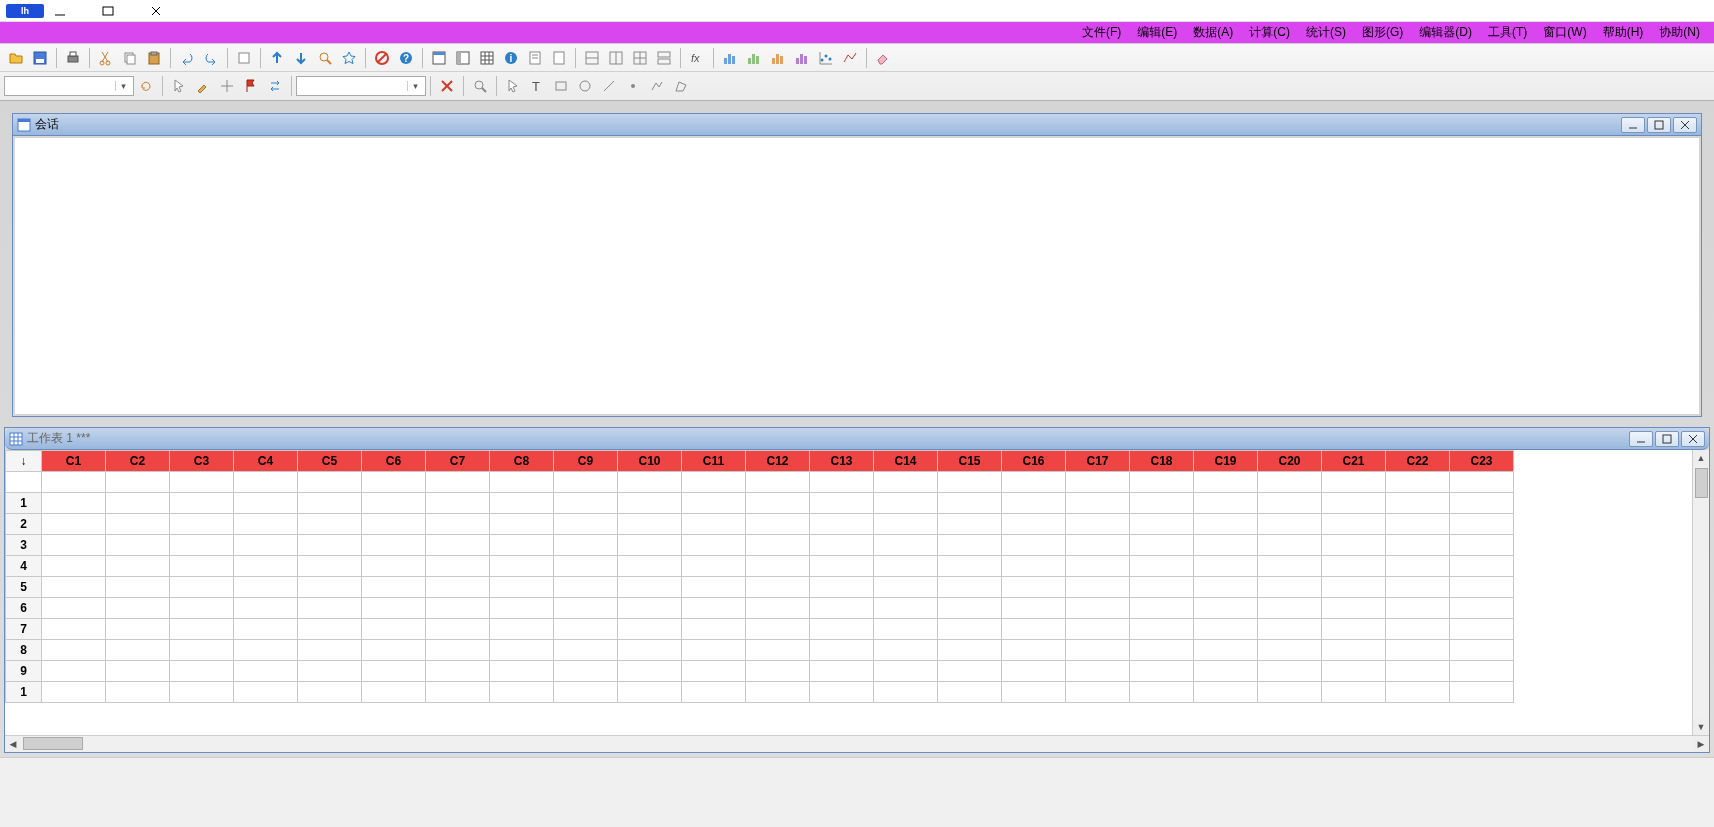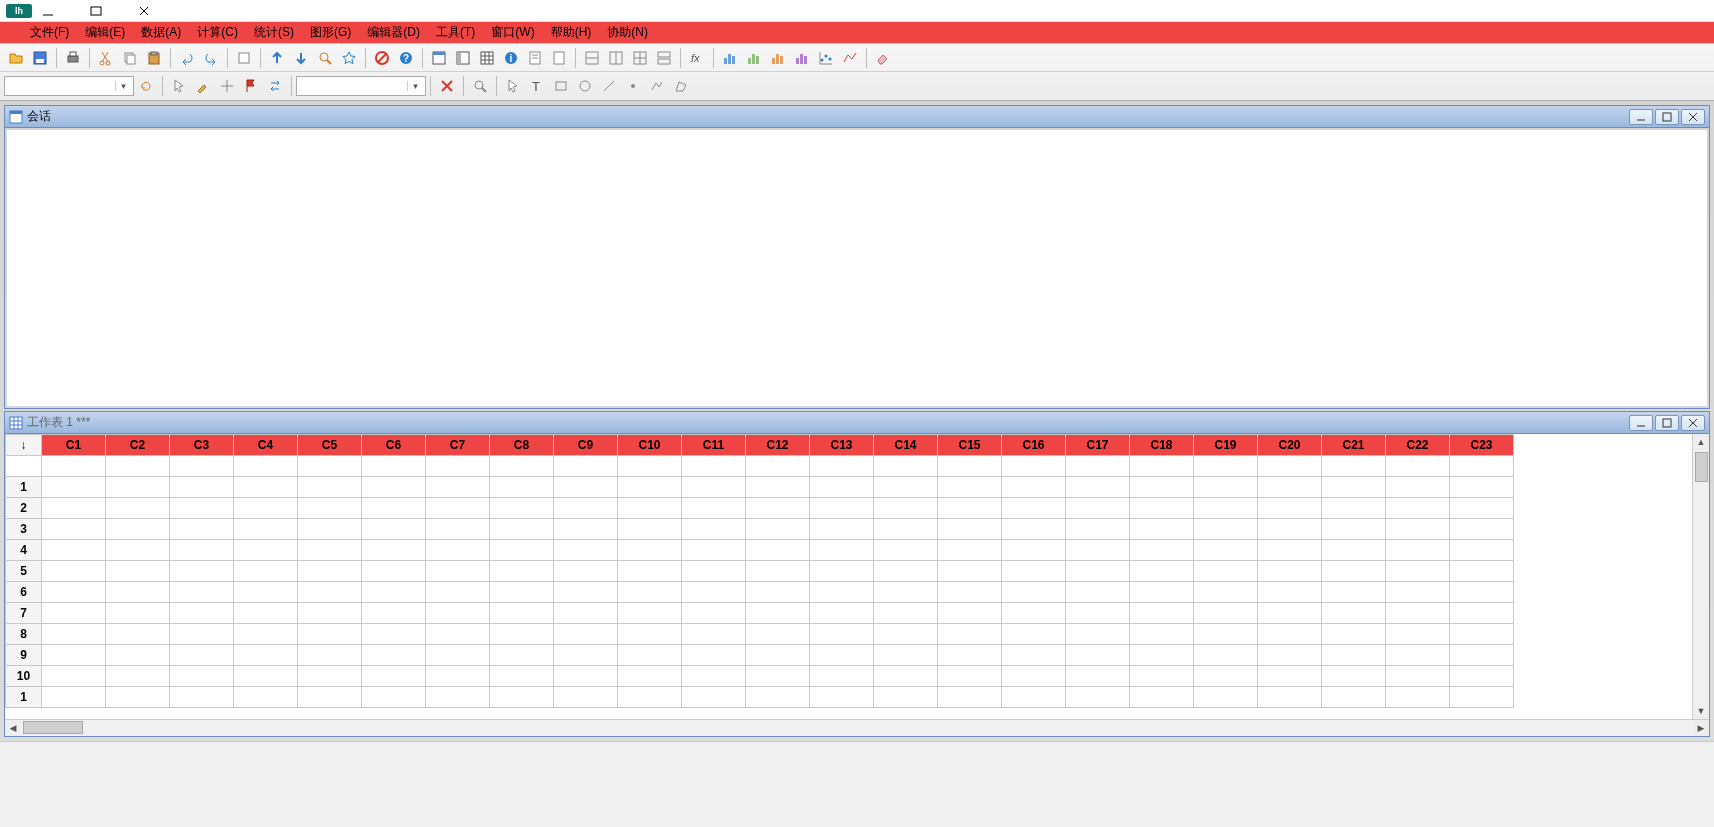--- a/index.html
+++ b/index.html
@@ -1,53 +1,53 @@
 <!DOCTYPE html>
 <html><head>
 <meta charset="utf-8">
 <style>
 * { margin: 0; padding: 0; box-sizing: border-box; }
 body { font-family: "Microsoft YaHei", "Segoe UI", Tahoma, sans-serif; font-size: 12px; background: #f0f0f0; overflow: hidden; width: 1714px; height: 827px; }
 
 
 .titlebar { height: 22px; background: #fff; display: flex; align-items: center; padding: 0 6px; border-bottom: 1px solid #ddd; }
-.titlebar .app-icon { width: 26px; height: 14px; background: #0f766e; color: #fff; font-size: 9px; font-weight: bold; display: flex; align-items: center; justify-content: center; border-radius: 2px; margin-right: 6px; }
+.titlebar .app-icon { width: 38px; height: 14px; background: #1d4ed8; color: #fff; font-size: 9px; font-weight: bold; display: flex; align-items: center; justify-content: center; border-radius: 2px; margin-right: 6px; }
 .titlebar .title { flex: 1; color: #000; font-size: 12px; }
 .titlebar .win-controls { display: flex; gap: 28px; margin-right: 10px; }
 .titlebar .win-btn { width: 20px; height: 20px; display: flex; align-items: center; justify-content: center; cursor: default; }
 .titlebar .win-btn svg { stroke: #000; stroke-width: 1; fill: none; }
 
 
-.menubar { height: 22px; background: #ef4444; display: flex; align-items: center; padding: 0 22px; border-bottom: 1px solid #ccc; }
+.menubar { height: 22px; background: #d946ef; display: flex; align-items: center; padding: 0 6px; border-bottom: 1px solid #ccc; justify-content: flex-end; }
 .menubar .menu-item { padding: 2px 8px; cursor: default; font-size: 12px; }
 
 
 .toolbars { background: linear-gradient(#f7f7f7, #ececec); border-bottom: 1px solid #b0b0b0; }
 .toolbar { display: flex; align-items: center; height: 28px; padding: 0 4px; border-bottom: 1px solid #d0d0d0; }
 .toolbar:last-child { border-bottom: none; }
 .tb-btn { width: 22px; height: 22px; display: flex; align-items: center; justify-content: center; margin: 0 1px; border: 1px solid transparent; cursor: default; }
 .tb-sep { width: 1px; height: 20px; background: #bbb; margin: 0 4px; }
 .tb-combo { height: 20px; border: 1px solid #aaa; background: #fff; display: flex; align-items: center; }
 .tb-combo input { border: none; outline: none; height: 18px; padding: 0 4px; font-size: 11px; }
 .tb-combo .arrow { width: 16px; text-align: center; font-size: 9px; color: #555; border-left: 1px solid #ccc; }
 
 
 .panel-container { padding: 2px; background: linear-gradient(#d5d5d5, #dcdcdc); }
-.session-panel { border: 1px solid #6a8bbf; margin: 2px; }
+.session-panel { border: 1px solid #6a8bbf; margin: 10px; }
 .panel-title { height: 22px; background: linear-gradient(#c4d5ed, #99b8dd); display: flex; align-items: center; padding: 0 4px; border-bottom: 1px solid #6a8bbf; }
 .panel-title .ptitle-icon { width: 14px; height: 14px; margin-right: 4px; display: flex; align-items: center; justify-content: center; }
 .panel-title .ptitle-text { flex: 1; font-size: 12px; color: #000; }
 .panel-title .pwin-controls { display: flex; gap: 2px; }
 .panel-title .pwin-btn { width: 24px; height: 16px; border: 1px solid #7a95bb; background: linear-gradient(#eef4fb,#d5e3f3); display: flex; align-items: center; justify-content: center; border-radius: 2px; }
 .panel-title .pwin-btn svg { stroke: #333; stroke-width: 1; fill: none; }
 .session-body { height: 278px; background: #fff; border: 1px solid #d5d5d5; margin: 1px;}
 
 
 .worksheet-panel { border: 1px solid #6a8bbf; margin: 2px; }
-.worksheet-panel .panel-title { background: linear-gradient(#c4d5ed, #99b8dd); }
+.worksheet-panel .panel-title { background: linear-gradient(#c4d5ed, #99b8dd); border-radius: 7px; }
 .ws-body { position: relative; background: #fff; }
 
 
 .ws-grid { display: flex; height: 285px; }
 .ws-table-wrap { flex: 1; overflow: hidden; position: relative; }
 table.ws-table { border-collapse: collapse; table-layout: fixed; }
 table.ws-table th, table.ws-table td { border: 1px solid #c8c8c8; height: 21px; padding: 0; text-align: center; font-size: 12px; }
 table.ws-table th { background: #ef4444; font-weight: bold; }
 table.ws-table .rowhead { width: 36px; background: #f5f5f5; font-weight: bold; text-align: center; }
 table.ws-table .corner { width: 36px; background: #f5f5f5; }
@@ -771,46 +771,20 @@
                   <td></td>
                   <td></td>
                   <td></td>
                   <td></td>
                   <td></td>
                   <td></td>
                   <td></td>
                   <td></td>
                 </tr>
                 <tr>
-                  <th class="rowhead">10</th>
-                  <td></td>
-                  <td></td>
-                  <td></td>
-                  <td></td>
-                  <td></td>
-                  <td></td>
-                  <td></td>
-                  <td></td>
-                  <td></td>
-                  <td></td>
-                  <td></td>
-                  <td></td>
-                  <td></td>
-                  <td></td>
-                  <td></td>
-                  <td></td>
-                  <td></td>
-                  <td></td>
-                  <td></td>
-                  <td></td>
-                  <td></td>
-                  <td></td>
-                  <td></td>
-                </tr>
-                <tr>
                   <th class="rowhead">1</th>
                   <td></td>
                   <td></td>
                   <td></td>
                   <td></td>
                   <td></td>
                   <td></td>
                   <td></td>
                   <td></td>
                   <td></td>

